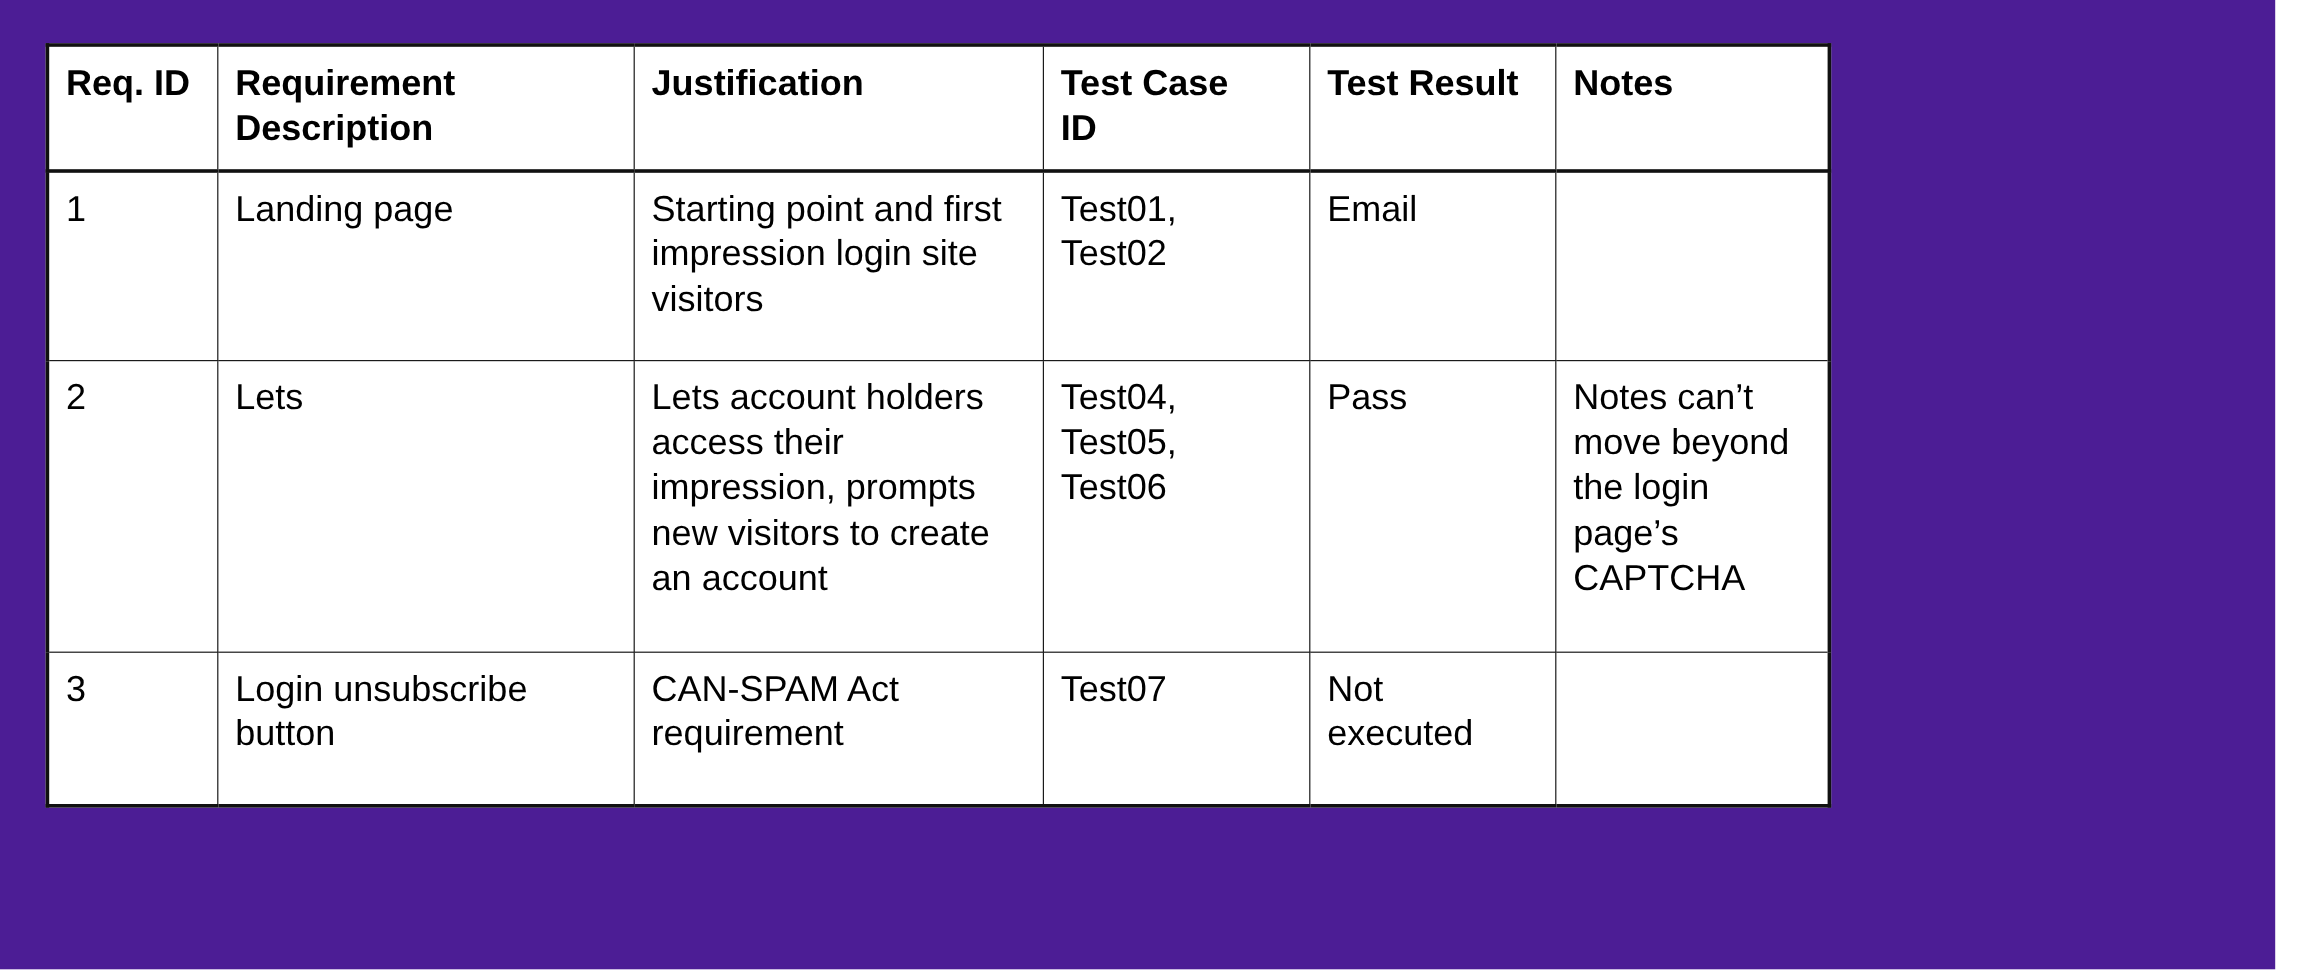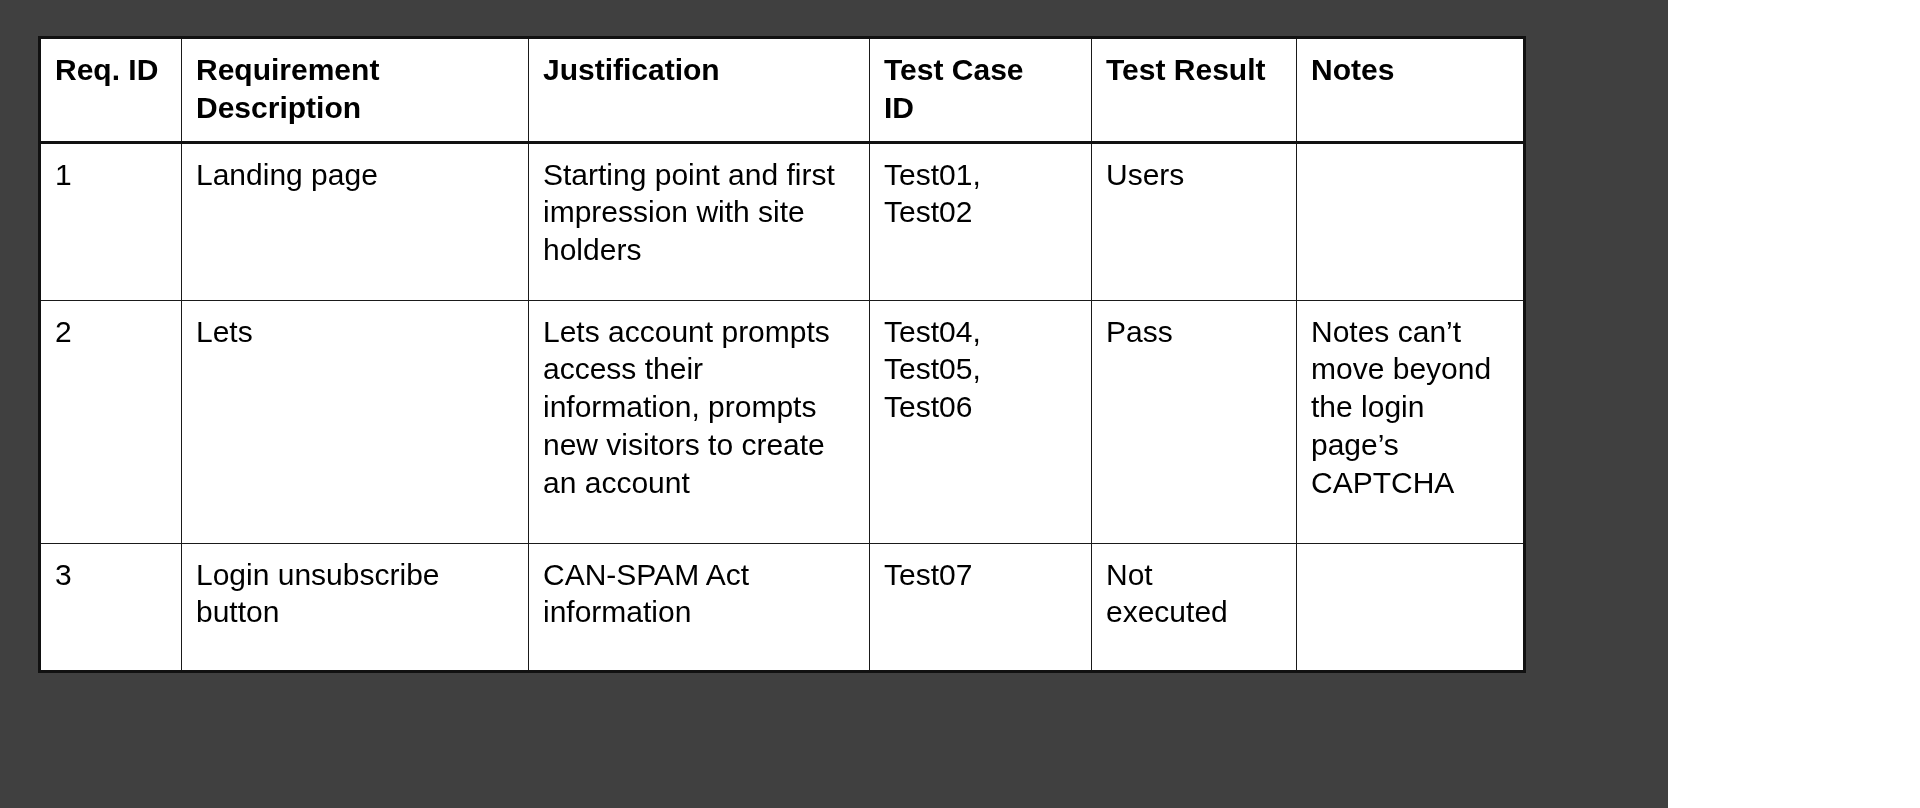--- a/index.html
+++ b/index.html
@@ -10,23 +10,23 @@
   body {
     width: 1920px;
     height: 808px;
     overflow: hidden;
     font-family: "Liberation Sans", sans-serif;
     color: #000000;
   }
 
   .page {
     position: relative;
-    width: 1668px;
+    width: 1896px;
     height: 808px;
-    background: #404040;
+    background: #4c1d95;
   }
 
   .traceability-table {
     position: absolute;
     left: 38px;
     top: 36px;
     width: 1485px;
     border-collapse: collapse;
     table-layout: fixed;
     background: #ffffff;
@@ -105,42 +105,42 @@
         <th>Justification</th>
         <th>Test Case
 ID</th>
         <th>Test Result</th>
         <th>Notes</th>
       </tr>
 
       <tr class="row-1">
         <td>1</td>
         <td>Landing page</td>
-        <td>Starting point and first impression with site holders</td>
+        <td>Starting point and first impression login site visitors</td>
         <td>Test01,
 Test02</td>
-        <td>Users</td>
+        <td>Email</td>
         <td></td>
       </tr>
 
       <tr class="row-2">
         <td>2</td>
         <td>Lets</td>
-        <td>Lets account prompts access their information, prompts new visitors to create an account</td>
+        <td>Lets account holders access their impression, prompts new visitors to create an account</td>
         <td>Test04,
 Test05,
 Test06</td>
         <td>Pass</td>
         <td>Notes can’t move beyond the login page’s CAPTCHA</td>
       </tr>
 
       <tr class="row-3">
         <td>3</td>
         <td>Login unsubscribe button</td>
-        <td>CAN-SPAM Act information</td>
+        <td>CAN-SPAM Act requirement</td>
         <td>Test07</td>
         <td>Not executed</td>
         <td></td>
       </tr>
     </tbody>
   </table>
 
 </div>
 
 </body></html>

